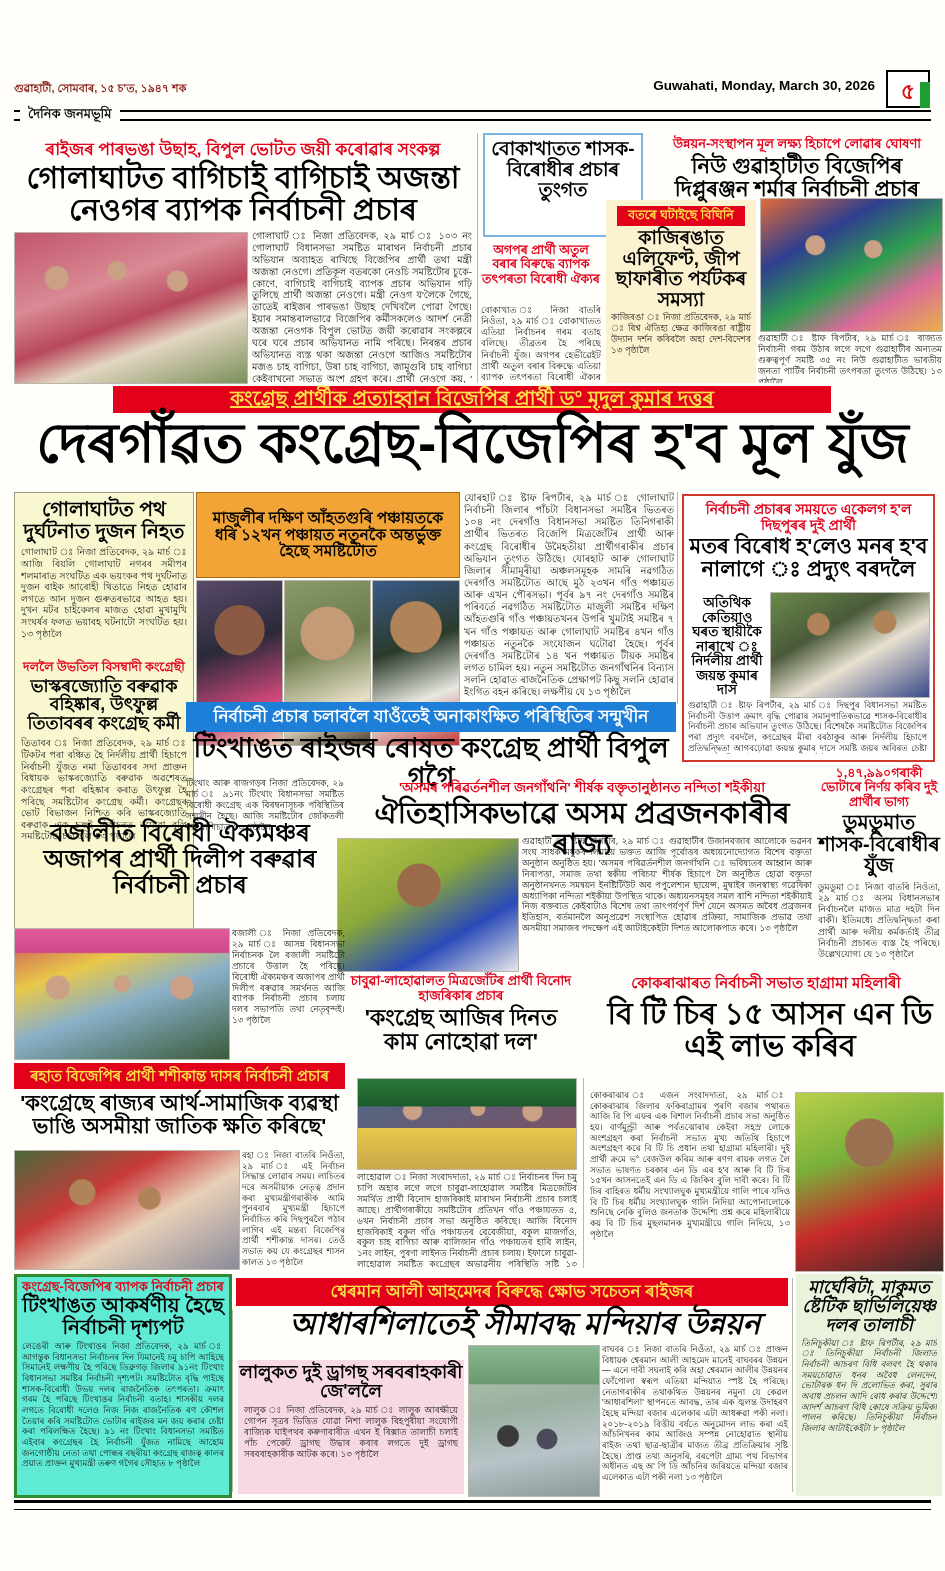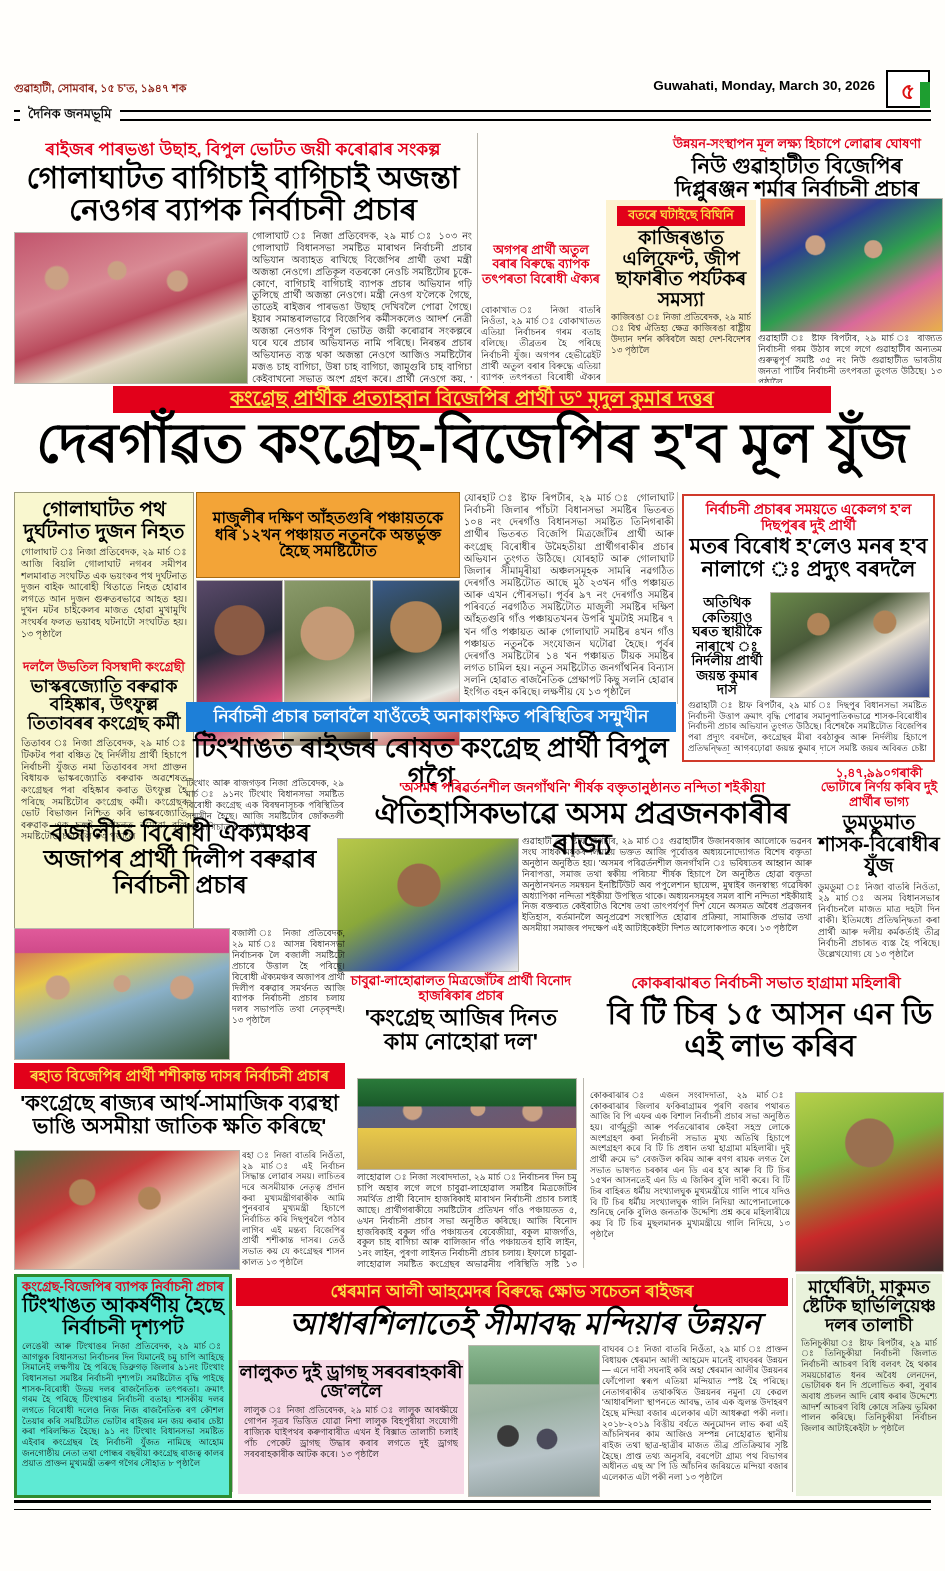--- a/index.html
+++ b/index.html
@@ -33,20 +33,23 @@
   <div class="abs hl" style="left:14px;top:162px;width:458px;font-size:30px;">গোলাঘাটত বাগিচাই বাগিচাই অজন্তা নেওগৰ ব্যাপক নিৰ্বাচনী প্ৰচাৰ</div>
   <div class="photo" style="left:14px;top:232px;width:232px;height:150px;background:
         radial-gradient(circle at 18% 30%,#caa184 0 5%,transparent 6%),
         radial-gradient(circle at 44% 25%,#caa184 0 5%,transparent 6%),
         radial-gradient(circle at 70% 32%,#caa184 0 5%,transparent 6%),
         linear-gradient(160deg,#c2556d 0%,#d98a94 35%,#b8485a 55%,#e3d6c2 70%,#7a8f5a 100%);"></div>
   <div class="abs bt" style="left:252px;top:230px;width:220px;height:153px;font-size:9.6px;">গোলাঘাট ঃ নিজা প্ৰতিবেদক, ২৯ মাৰ্চ ঃ ১০৩ নং গোলাঘাট বিধানসভা সমষ্টিত মাৰাথন নিৰ্বাচনী প্ৰচাৰ অভিযান অব্যাহত ৰাখিছে বিজেপিৰ প্ৰাৰ্থী তথা মন্ত্ৰী অজন্তা নেওগে। প্ৰতিকূল বতৰকো নেওচি সমষ্টিটোৰ চুকে-কোণে, বাগিচাই বাগিচাই ব্যাপক প্ৰচাৰ অভিযান গঢ়ি তুলিছে প্ৰাৰ্থী অজন্তা নেওগে। মন্ত্ৰী নেওগ য'লৈকে গৈছে, তাতেই ৰাইজৰ পাৰভঙা উছাহ দেখিবলৈ পোৱা গৈছে। ইয়াৰ সমান্তৰালভাৱে বিজেপিৰ কৰ্মীসকলেও আদৰ্শ নেত্ৰী অজন্তা নেওগক বিপুল ভোটত জয়ী কৰোৱাৰ সংকল্পৰে ঘৰে ঘৰে প্ৰচাৰ অভিযানত নামি পৰিছে। নিৰন্তৰ প্ৰচাৰ অভিযানত ব্যস্ত থকা অজন্তা নেওগে আজিও সমষ্টিটোৰ মজঙ চাহ বাগিচা, উষা চাহ বাগিচা, জামুগুৰি চাহ বাগিচা কেইবাখনো সভাত অংশ গ্ৰহণ কৰে। প্ৰাৰ্থী নেওগে কয়, ' মুখ্যমন্ত্ৰী ড' হিমন্ত বিশ্ব শৰ্মাই চাহ বাগিচাৰ ৰাইজৰ বাবে যিমান কাম কৰিছে, পূৰ্বতে কোনো মুখ্যমন্ত্ৰীয়ে কাম কৰা নাছিল।  ১৩ পৃষ্ঠালৈ</div>
 
   <div class="vr" style="left:477px;top:133px;height:250px;"></div>
 
+  <div class="abs" style="left:483px;top:133px;width:156px;height:100px;border:2px solid #7ab4e0;background:#fff;">
+    <div class="hl" style="margin-top:4px;font-size:19px;">বোকাখাতত শাসক-বিৰোধীৰ প্ৰচাৰ তুংগত</div>
+  </div>
   <div class="abs kick" style="left:481px;top:243px;width:120px;font-size:12.5px;">অগপৰ প্ৰাৰ্থী অতুল বৰাৰ বিৰুদ্ধে ব্যাপক তৎপৰতা বিৰোধী ঐক্যৰ</div>
   <div class="abs bt" style="left:481px;top:305px;width:120px;height:78px;font-size:9px;">বোকাখাত ঃ নিজা বাতৰি নিওঁতা, ২৯ মাৰ্চ ঃ বোকাখাতত এতিয়া নিৰ্বাচনৰ গৰম বতাহ বলিছে। তীব্ৰতৰ হৈ পৰিছে নিৰ্বাচনী যুঁজ। অগপৰ হেভীৱেইট প্ৰাৰ্থী অতুল বৰাৰ বিৰুদ্ধে এতিয়া ব্যাপক তৎপৰতা বিৰোধী ঐক্যৰ  ১৩ পৃষ্ঠালৈ</div>
 
   <div class="abs" style="left:606px;top:200px;width:150px;height:183px;background:#fdf2cf;">
     <div class="rb" style="margin:6px auto 2px;width:128px;height:20px;font-size:12.5px;">বতৰে ঘটাইছে বিঘিনি</div>
     <div class="hl" style="font-size:19px;">কাজিৰঙাত এলিফেণ্ট, জীপ ছাফাৰীত পৰ্যটকৰ সমস্যা</div>
     <div class="bt" style="margin:2px 5px;font-size:8.8px;height:52px;">কাজিৰঙা ঃ নিজা প্ৰতিবেদক, ২৯ মাৰ্চ ঃ বিশ্ব ঐতিহ্য ক্ষেত্ৰ কাজিৰঙা ৰাষ্ট্ৰীয় উদ্যান দৰ্শন কৰিবলৈ অহা দেশ-বিদেশৰ  ১৩ পৃষ্ঠালৈ</div>
   </div>
 
   <div class="abs kick" style="left:653px;top:137px;width:288px;font-size:13px;">উন্নয়ন-সংস্থাপন মূল লক্ষ্য হিচাপে লোৱাৰ ঘোষণা</div>
@@ -160,21 +163,21 @@
     <div class="bt" style="margin:3px 6px;font-size:8.8px;height:72px;">লালুক ঃ নিজা প্ৰতিবেদক, ২৯ মাৰ্চ ঃ লালুক আৰক্ষীয়ে গোপন সূত্ৰৰ ভিত্তিত যোৱা নিশা লালুক বিহপুৰীয়া সংযোগী ৰাজ্যিক ঘাইপথৰ কৰুণাবাৰীত এখন ই ৰিক্সাত তালাচী চলাই পাঁচ পেকেট ড্ৰাগছ উদ্ধাৰ কৰাৰ লগতে দুই ড্ৰাগছ সৰবৰাহকাৰীক আটক কৰে।  ১৩ পৃষ্ঠালৈ</div>
   </div>
 
   <div class="photo" style="left:468px;top:1345px;width:130px;height:150px;background:
         linear-gradient(180deg,#8ab890 0%,#6a9870 25%,transparent 26%),
         radial-gradient(circle at 30% 60%,#3a3a3a 0 8%,transparent 9%),
         radial-gradient(circle at 60% 62%,#4a4a5a 0 8%,transparent 9%),
         linear-gradient(170deg,#b8c8b0 0%,#9ab0a0 40%,#b8c4c8 70%,#8a9a98 100%);"></div>
   <div class="abs bt" style="left:602px;top:1344px;width:186px;height:152px;font-size:8.6px;">বাঘবৰ ঃ নিজা বাতৰি নিওঁতা, ২৯ মাৰ্চ ঃ প্ৰাক্তন বিধায়ক শ্বেৰমান আলী আহমেদ মানেই বাঘবৰৰ উন্নয়ন— এনে দাবী সঘনাই কৰি অহা শ্বেৰমান আলীৰ উন্নয়নৰ ফোঁপোলা স্বৰূপ এতিয়া মন্দিয়াত স্পষ্ট হৈ পৰিছে। নেতাগৰাকীৰ তথাকথিত উন্নয়নৰ নমুনা যে কেৱল 'আধাৰশিলা' স্থাপনতে আবদ্ধ, তাৰ এক জ্বলন্ত উদাহৰণ হৈছে মন্দিয়া বজাৰ এলেকাৰ এটা আধৰুৱা পকী নলা। ২০১৮-২০১৯ বিত্তীয় বৰ্ষতে অনুমোদন লাভ কৰা এই আঁচনিখনৰ কাম আজিও সম্পন্ন নোহোৱাত স্থানীয় ৰাইজ তথা ছাত্ৰ-ছাত্ৰীৰ মাজত তীব্ৰ প্ৰতিক্ৰিয়াৰ সৃষ্টি হৈছে। প্ৰাপ্ত তথ্য অনুসৰি, বৰপেটা গ্ৰাম্য পথ বিভাগৰ অধীনত এছ অ' পি ডি আঁচনিৰ জৰিয়তে মন্দিয়া বজাৰ এলেকাত এটা পকী নলা  ১৩ পৃষ্ঠালৈ</div>
 
-  <div class="abs" style="left:796px;top:1274px;width:146px;height:222px;background:#e9f2db;">
+  <div class="abs" style="left:796px;top:1274px;width:146px;height:222px;background:#e9f2db;font-style:italic;">
     <div class="hl" style="margin-top:4px;font-size:17.5px;">মাৰ্ঘেৰিটা, মাকুমত ষ্টেটিক ছাৰ্ভিলিয়েঞ্চ দলৰ তালাচী</div>
     <div class="bt" style="margin:3px 5px;font-size:8.6px;height:128px;">তিনিচুকীয়া ঃ ষ্টাফ ৰিপৰ্টাৰ, ২৯ মাৰ্চ ঃ তিনিচুকীয়া নিৰ্বাচনী জিলাত নিৰ্বাচনী আচৰণ বিধি বলবৎ হৈ থকাৰ সময়চোৱাত ধনৰ অবৈধ লেনদেন, ভোটাৰক ধন দি প্ৰলোভিত কৰা, সুৰাৰ অবাধ প্ৰচলন আদি ৰোধ কৰাৰ উদ্দেশ্যে আদৰ্শ আচৰণ বিধি কোষে সক্ৰিয় ভূমিকা পালন কৰিছে। তিনিচুকীয়া নিৰ্বাচন জিলাৰ আটাইকেইটা  ৮ পৃষ্ঠালৈ</div>
   </div>
 
   <div class="vr" style="left:232px;top:1310px;height:182px;"></div>
   <div class="vr" style="left:792px;top:1278px;height:214px;"></div>
   <div class="vr" style="left:583px;top:1078px;height:190px;"></div>
 
   <div class="abs" style="left:14px;top:1500px;width:917px;height:6px;border-top:3px solid #000;border-bottom:1.5px solid #000;"></div>
 

